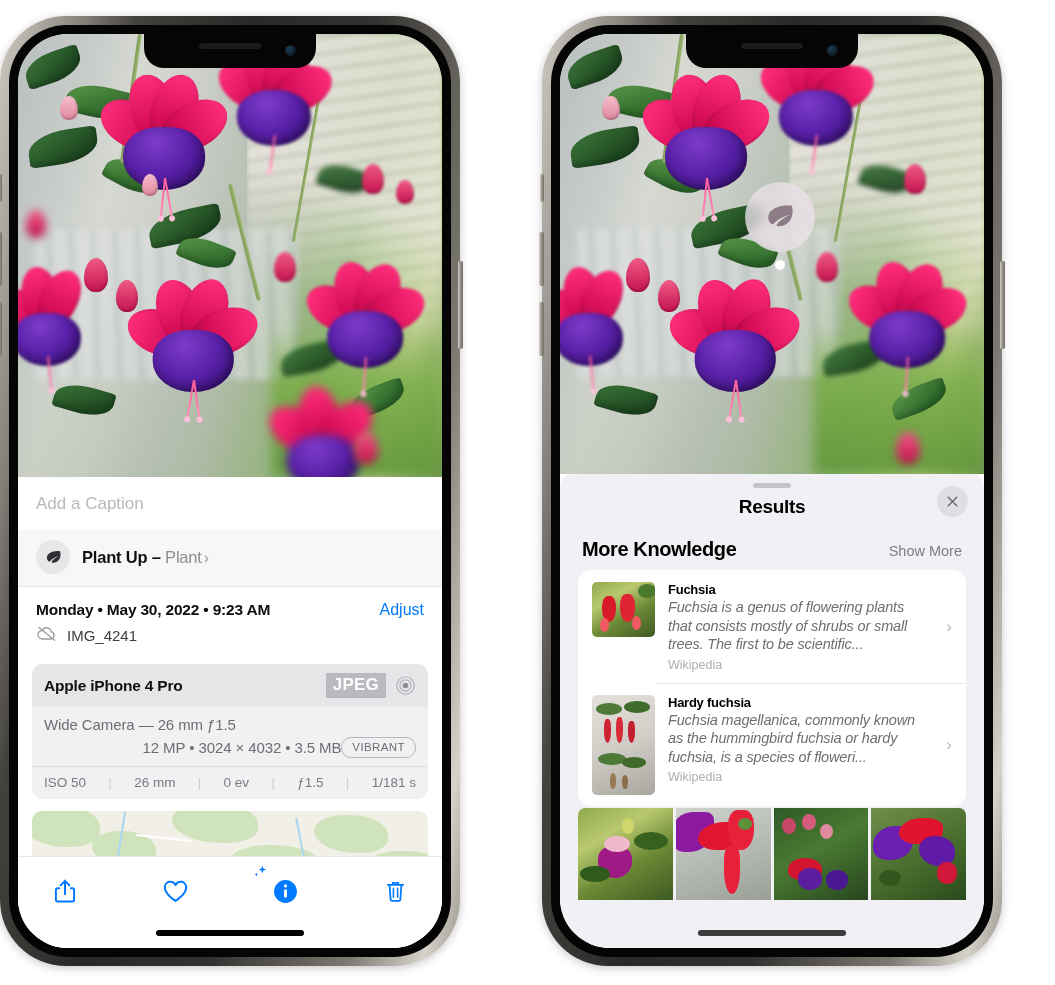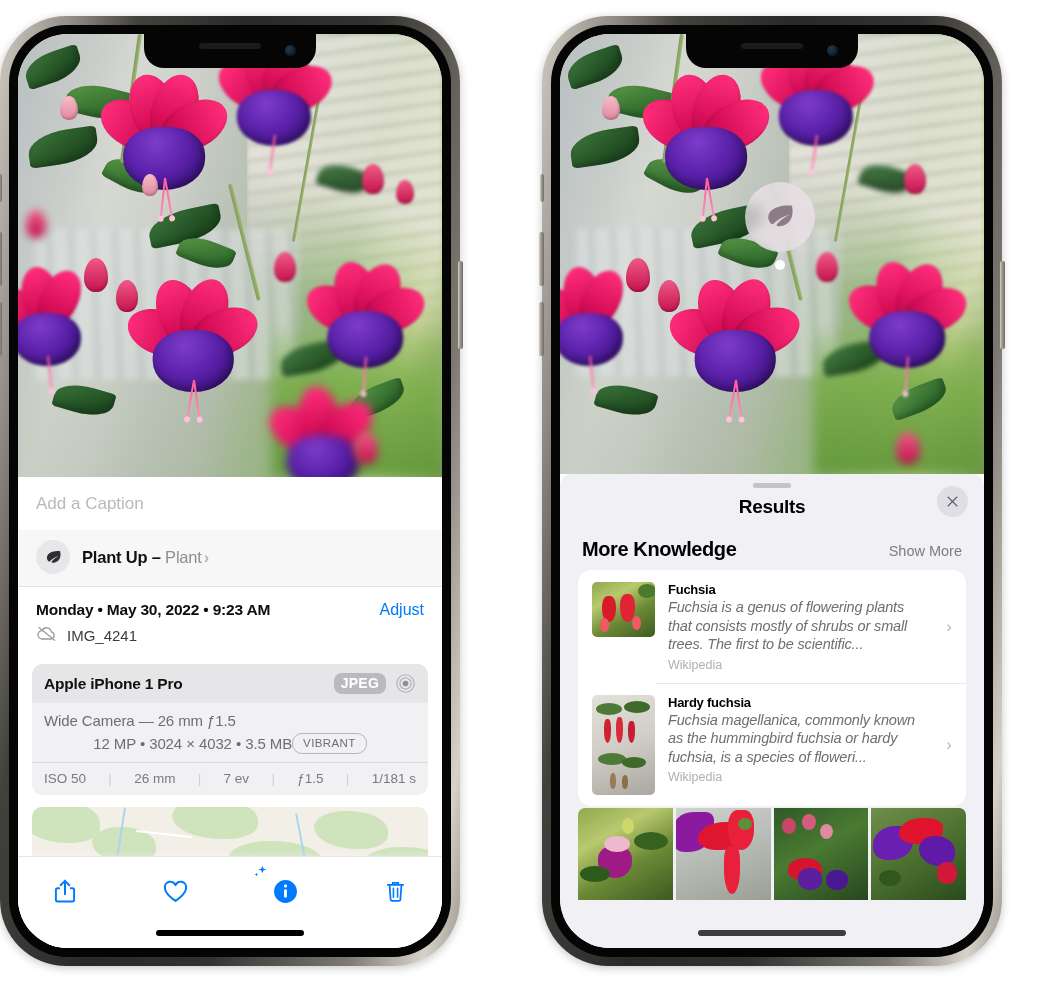--- a/index.html
+++ b/index.html
@@ -196,27 +196,27 @@
     margin: 8px 14px 0; border-radius: 11px; overflow:hidden;
     background:#f1f1f3;
   }
   .exif-head {
     display:flex; align-items:center; justify-content:space-between;
     padding: 9px 12px; background:#e6e6e9;
   }
   .exif-head .model { font-size:15.5px; font-weight:700; color:#111; letter-spacing:-.2px;}
   .exif-head .right { display:flex; align-items:center; gap:9px; }
   .jpeg {
-    background:#b9b9bf; color:#fff; font-size:14px; font-weight:700;
-    padding: 2px 7px 3px; border-radius:8px; letter-spacing:.2px;
+    background:#b9b9bf; color:#fff; font-size:17px; font-weight:700;
+    padding: 2px 7px 3px; border-radius:0; letter-spacing:.2px;
   }
   .aperture-ic { width:21px; height:21px; }
   .exif-body { padding: 9px 12px 8px; }
   .exif-line { font-size:15px; color:#6e6e73; letter-spacing:-.1px; }
-  .exif-line2 { display:flex; align-items:center; justify-content:center; margin-top:4px; }
+  .exif-line2 { display:flex; align-items:center; justify-content:flex-end; margin-top:4px; }
   .vibrant {
     border:1px solid #b6b6bc; color:#6e6e73; font-size:11.5px;
     padding: 3px 10px 4px; border-radius:10px; letter-spacing:.4px;
   }
   .exif-foot {
     display:flex; align-items:center; justify-content:space-between;
     padding: 8px 12px 9px; border-top:.5px solid #dcdce0;
     font-size:13.5px; color:#7a7a80;
   }
   .exif-foot .sep { color:#cfcfd4; }
@@ -449,21 +449,21 @@
                   <path d="M7 16.5h10.5a4.2 4.2 0 00.6-8.3A5.6 5.6 0 007.4 6.6 4.5 4.5 0 007 16.5z" fill="none" stroke="#9a9aa0" stroke-width="1.5"></path>
                   <line x1="3.5" y1="3" x2="22" y2="18" stroke="#9a9aa0" stroke-width="1.5" stroke-linecap="round"></line>
                 </svg>
               </span>
               <span class="fname">IMG_4241</span>
             </div>
           </div>
 
           <div class="exif-card">
             <div class="exif-head">
-              <span class="model">Apple iPhone 1 Pro</span>
+              <span class="model">Apple iPhone 4 Pro</span>
               <span class="right">
                 <span class="jpeg">JPEG</span>
                 <span class="aperture-ic">
                   <svg viewBox="0 0 24 24" width="21" height="21">
                     <circle cx="12" cy="12" r="10" fill="none" stroke="#b4b4ba" stroke-width="1.4"></circle>
                     <circle cx="12" cy="12" r="6.4" fill="none" stroke="#b4b4ba" stroke-width="1.4"></circle>
                     <circle cx="12" cy="12" r="3.2" fill="#8e8e94"></circle>
                   </svg>
                 </span>
               </span>
@@ -473,21 +473,21 @@
               <div class="exif-line2">
                 <span class="exif-line">12 MP • 3024 × 4032 • 3.5 MB</span>
                 <span class="vibrant">VIBRANT</span>
               </div>
             </div>
             <div class="exif-foot">
               <span>ISO 50</span>
               <span class="sep">|</span>
               <span>26 mm</span>
               <span class="sep">|</span>
-              <span>7 ev</span>
+              <span>0 ev</span>
               <span class="sep">|</span>
               <span>ƒ1.5</span>
               <span class="sep">|</span>
               <span>1/181 s</span>
             </div>
           </div>
 
           <div class="map">
             <div class="green" style="left:-10px; top:-6px; width:78px; height:42px;"></div>
             <div class="green" style="left:60px;  top:20px; width:64px; height:36px;"></div>

